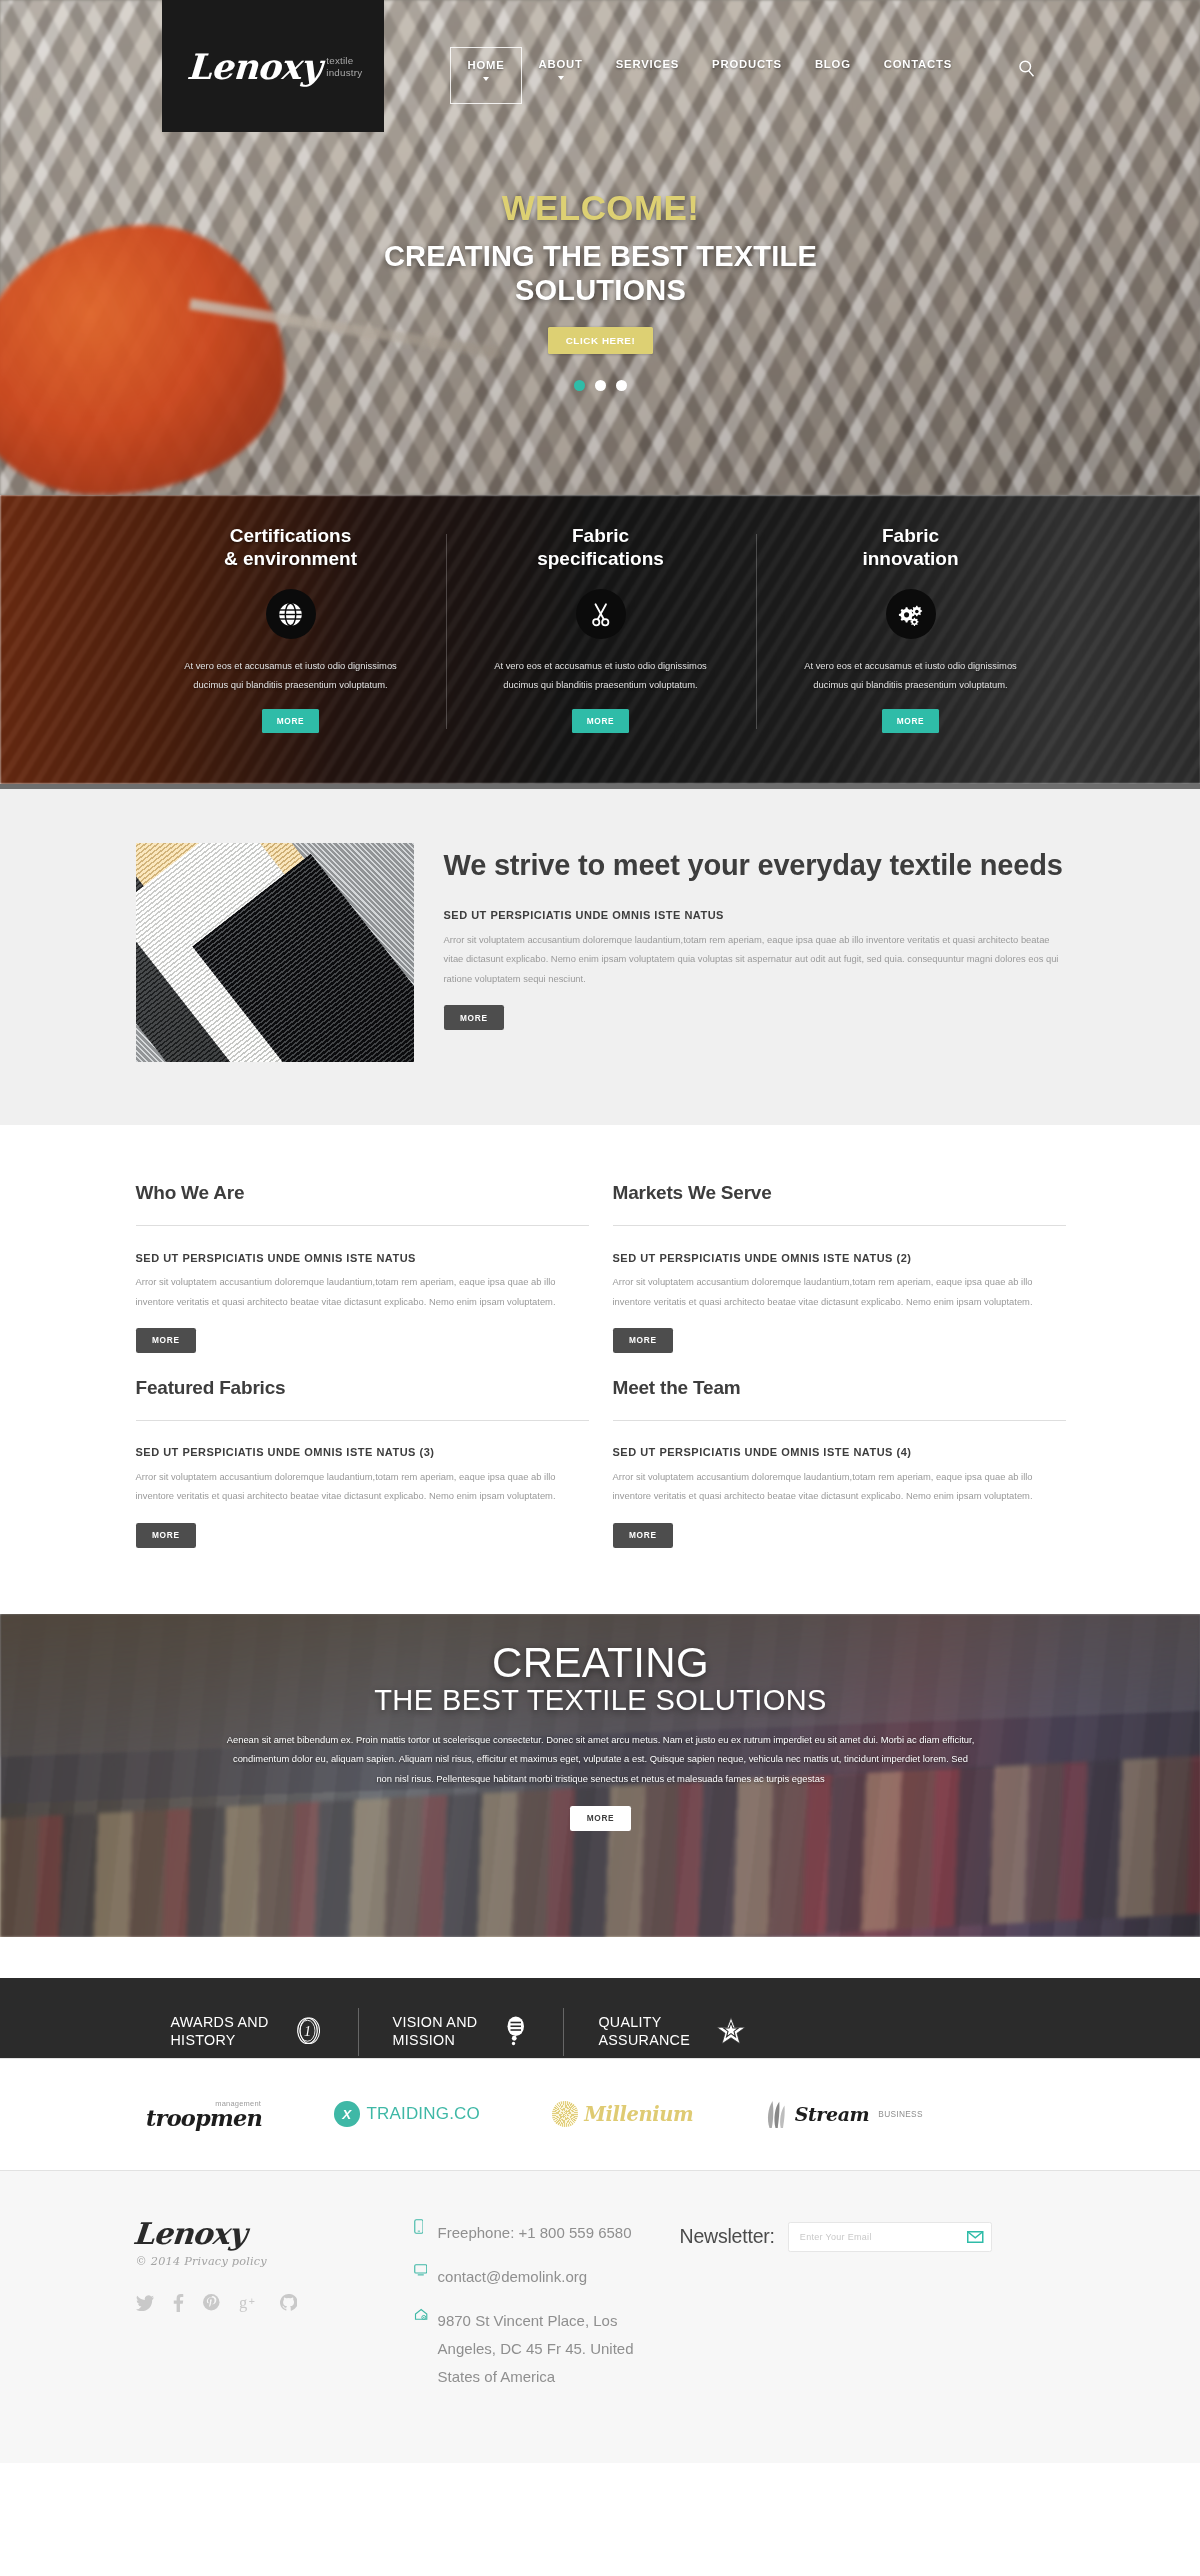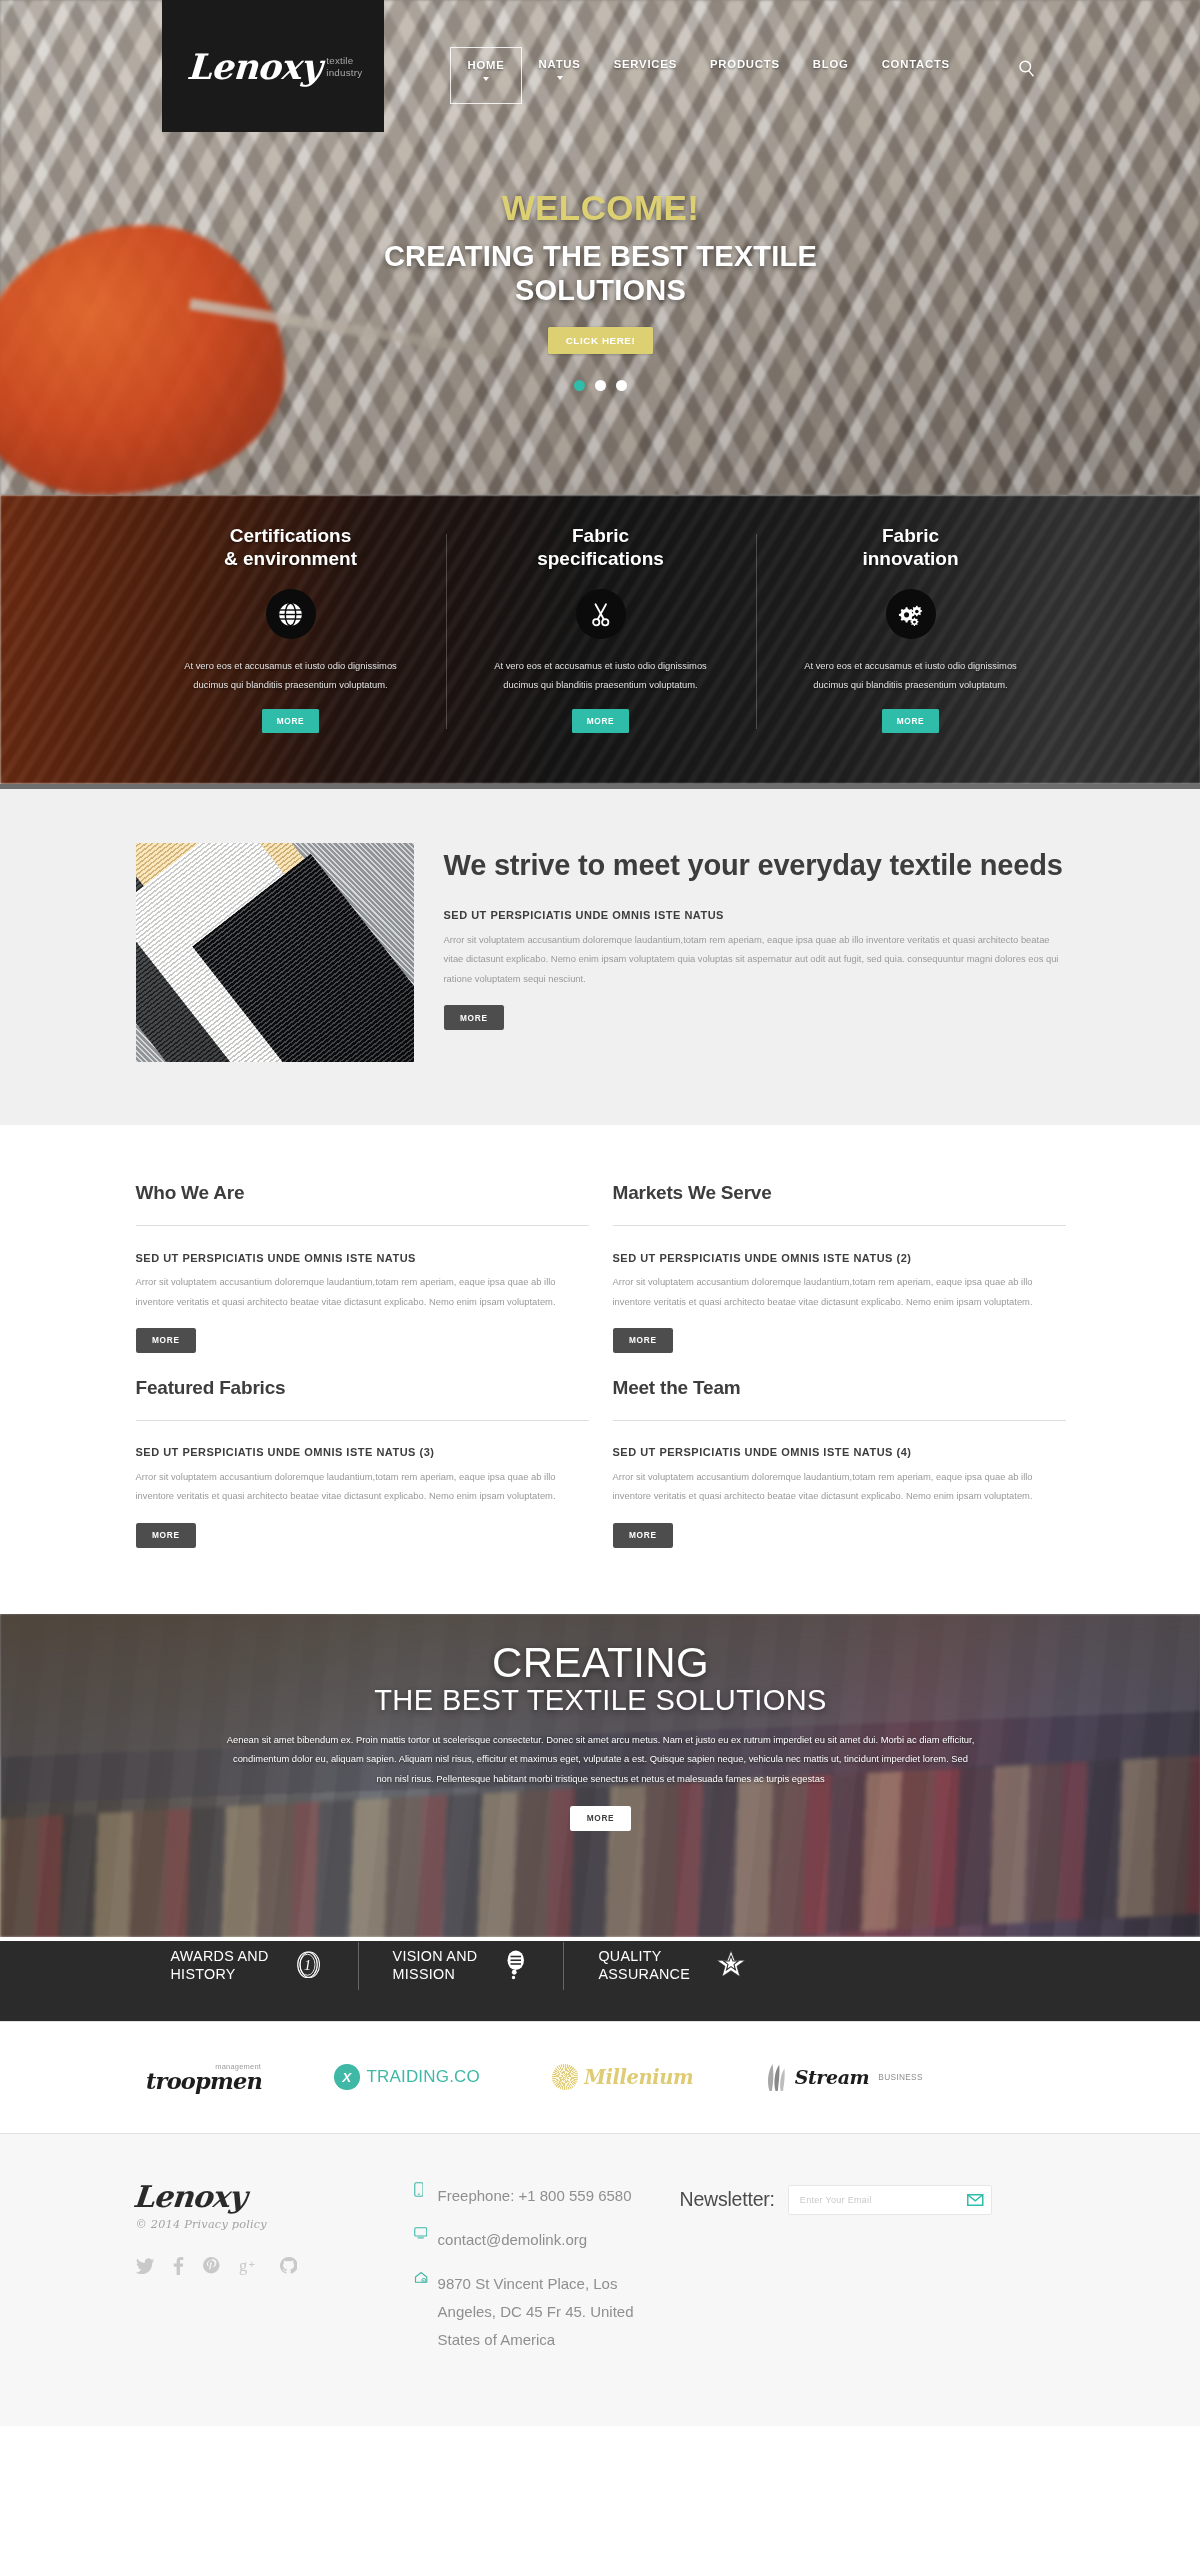--- a/index.html
+++ b/index.html
@@ -313,21 +313,21 @@
     display: inline-block; background: #ffffff; color: #3d3d3d;
     font-size: 8.3px; font-weight: bold; letter-spacing: 0.7px;
     padding: 7.5px 16.5px; border: none; cursor: pointer;
     border-radius: 2.3px; margin-top: 18px;
   }
 
   
   .stats {
     background: #2b2b2b; height: 84px;
     border-top: 4.5px solid #ffffff;
-    display: flex; align-items: flex-start;
+    display: flex; align-items: flex-end; margin-top: 37px;
   }
   .stats-inner {
     width: 930px; margin: 0 auto; display: flex; align-items: center;
   }
   .stat {
     display: flex; align-items: center; gap: 25.5px;
     padding: 7.5px 35px; position: relative;
   }
   .stat + .stat::before {
     content: ""; position: absolute; left: 0; top: 1.5px; bottom: 1.5px;
@@ -447,21 +447,21 @@
           </span>
         </div>
       </div>
 
       <nav class="nav">
         <div class="nav-item active">
           <span>HOME</span>
           <span class="nav-caret"></span>
         </div>
         <div class="nav-item">
-          <span>NATUS</span>
+          <span>ABOUT</span>
           <span class="nav-caret"></span>
         </div>
         <div class="nav-item">
           <span>SERVICES</span>
           <span class="nav-caret hidden"></span>
         </div>
         <div class="nav-item">
           <span>PRODUCTS</span>
           <span class="nav-caret hidden"></span>
         </div>

